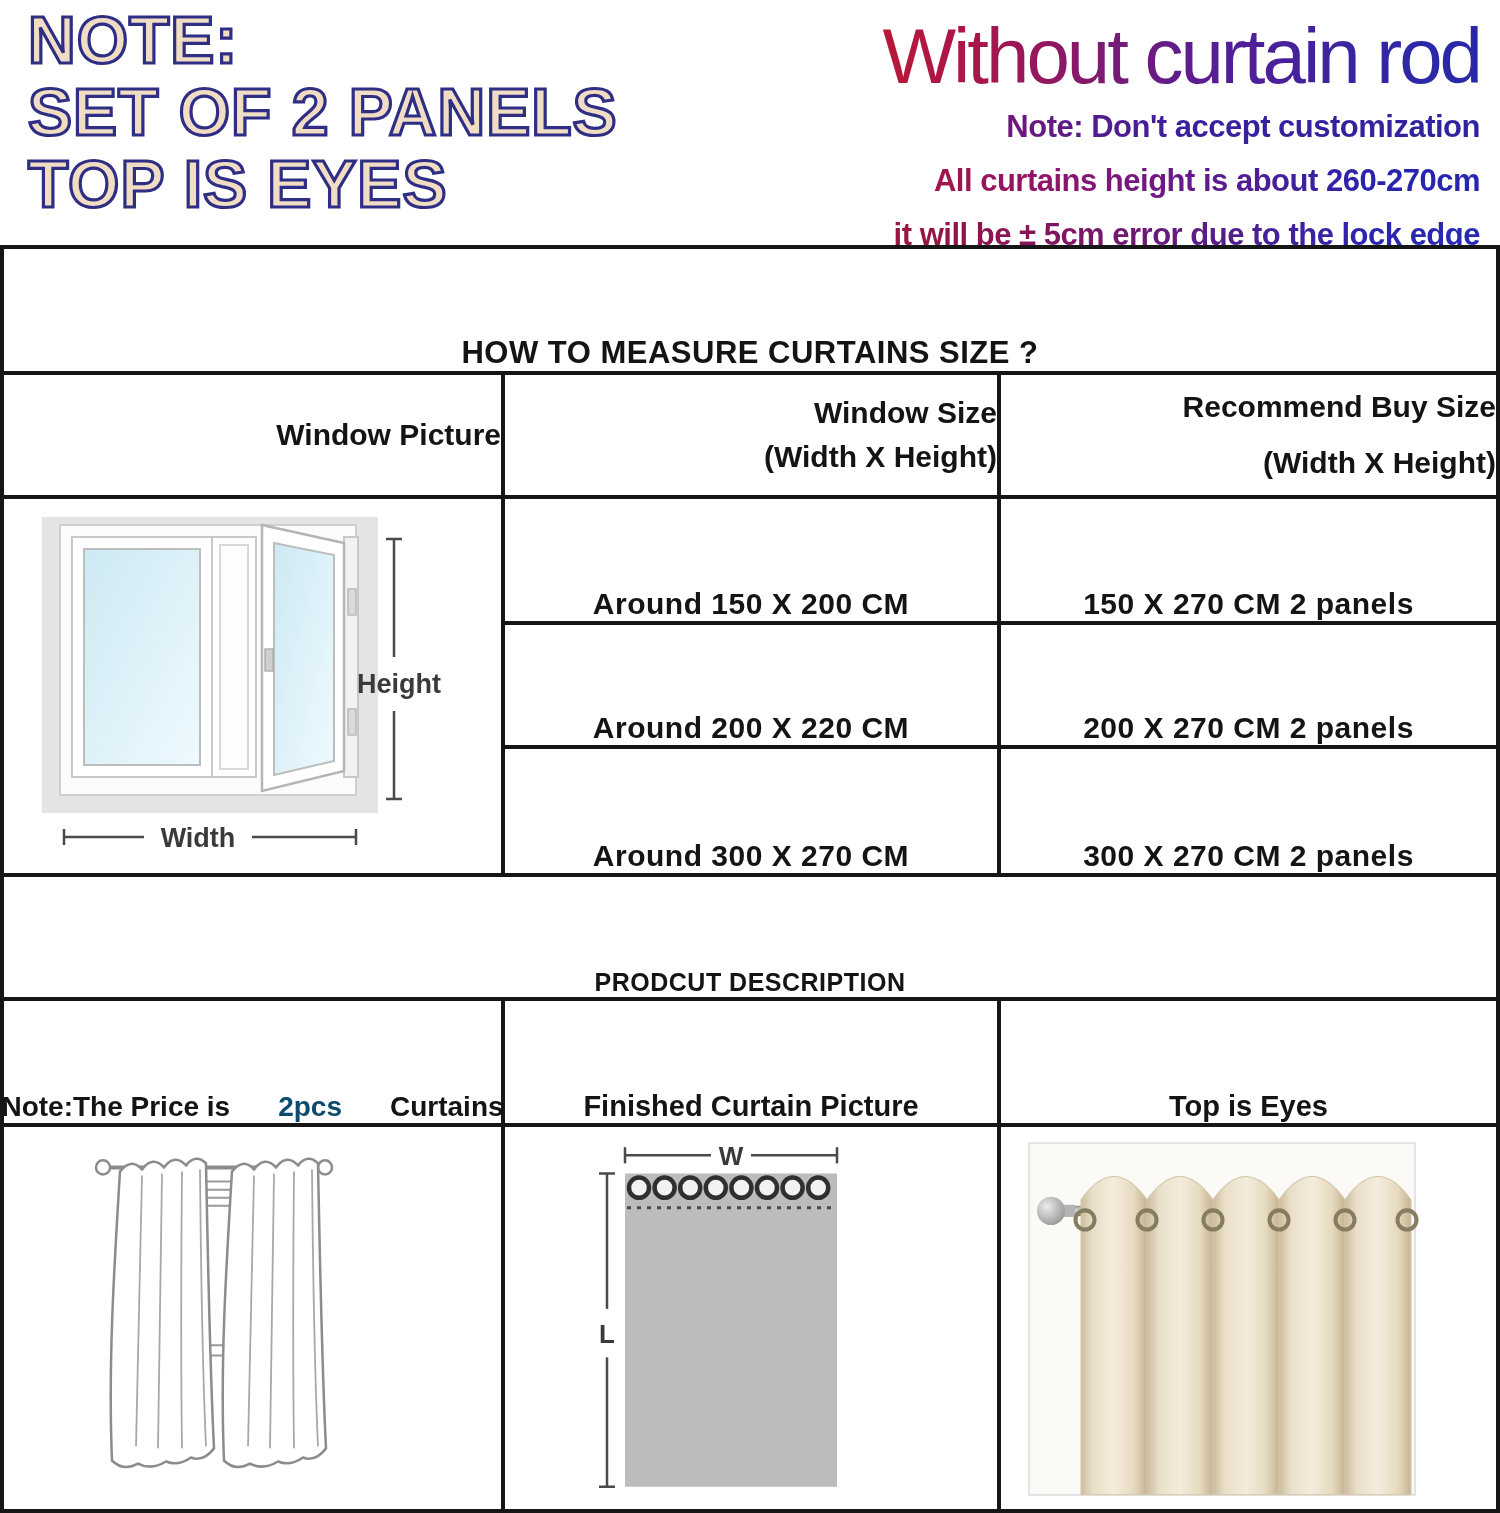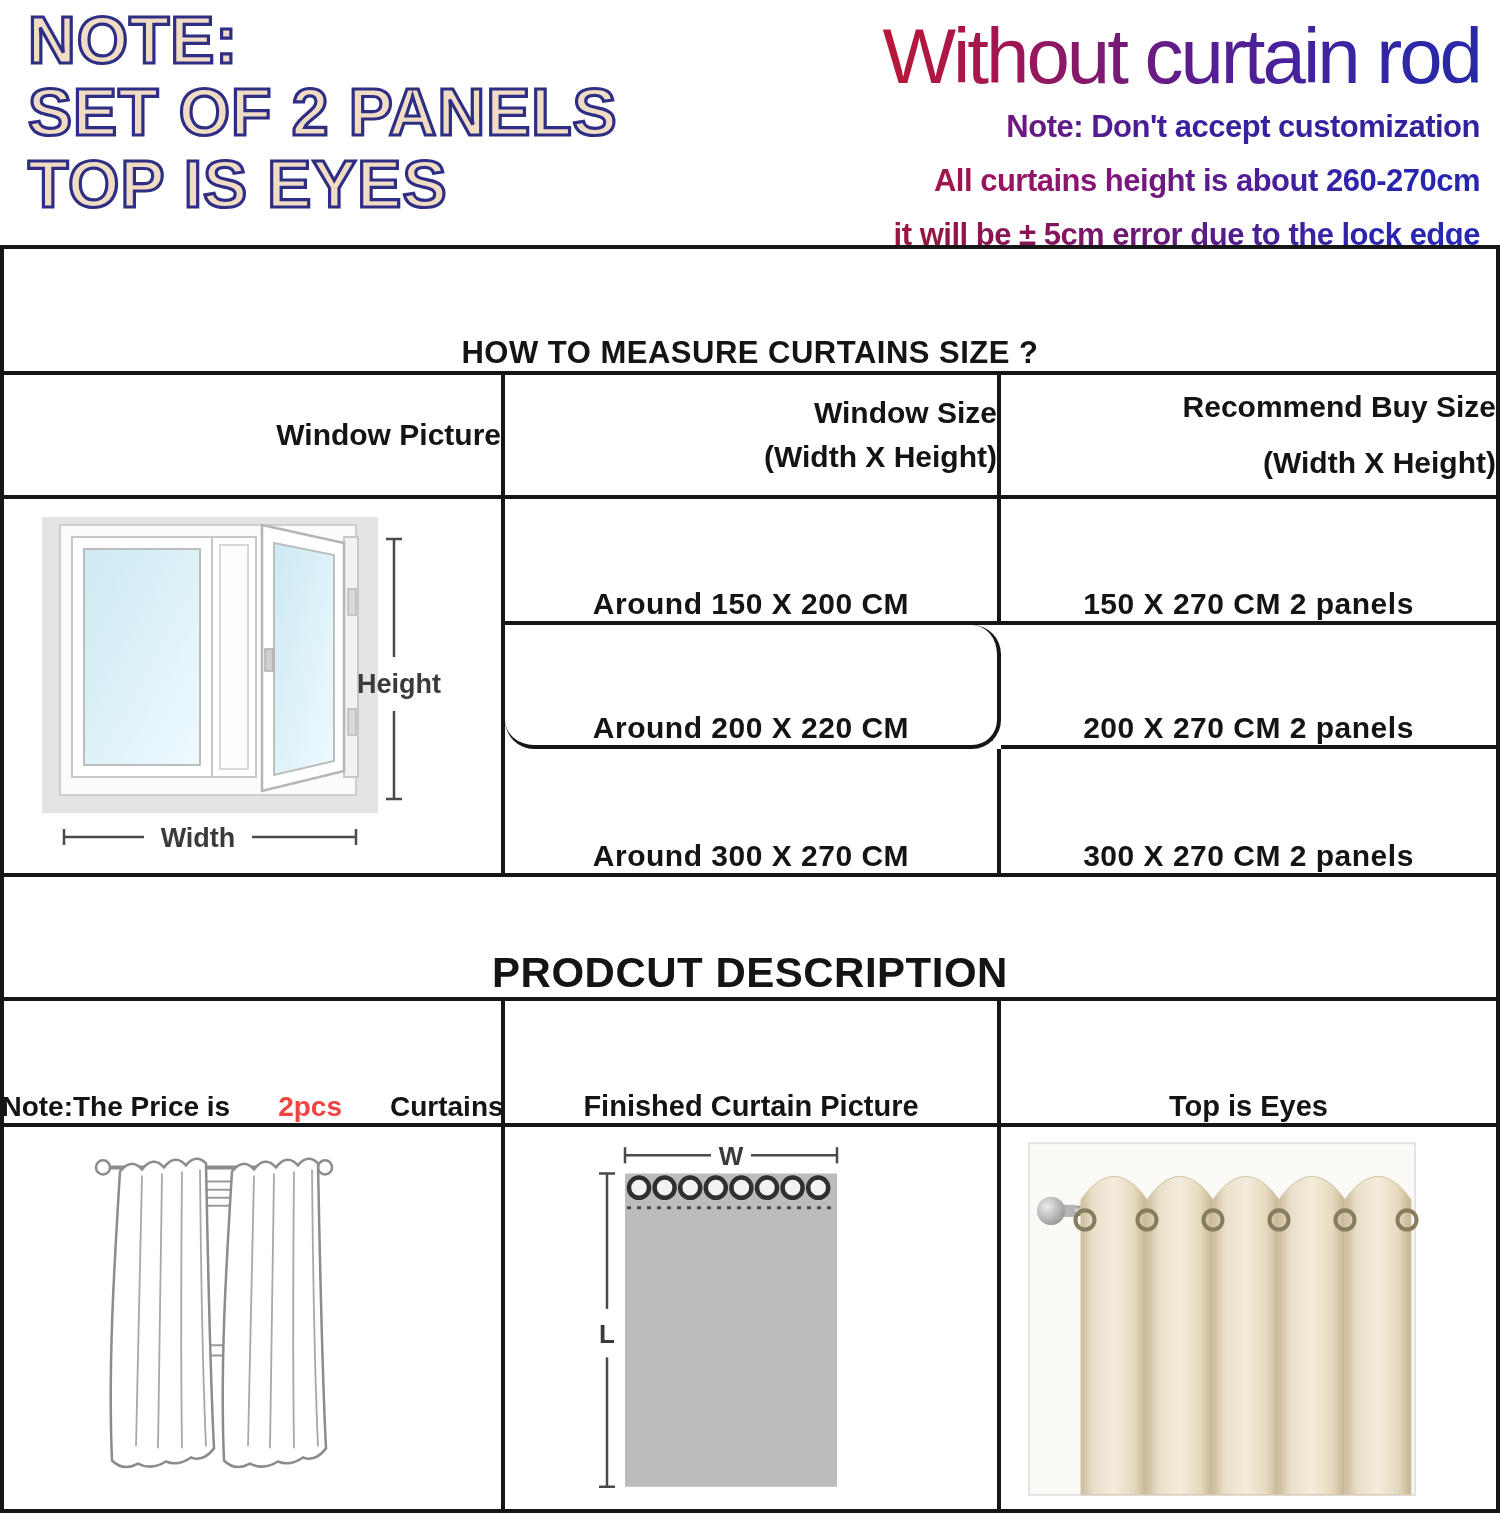--- a/index.html
+++ b/index.html
@@ -82,24 +82,24 @@
     overflow: hidden;
     position: relative;
   }
   .cell.no-r { border-right: none; }
   .cell.no-b { border-bottom: none; }
   .span-all { grid-column: 1 / 4; }
 
   .table-title { font-size: 31px; font-weight: bold; letter-spacing: 0.5px; }
   .col-header { flex-direction: column; font-size: 30px; font-weight: bold; line-height: 44px; text-align: center; }
   .size-text { font-size: 30px; font-weight: bold; letter-spacing: 0.5px; }
-  .desc-title { font-size: 42px; font-weight: bold; letter-spacing: 0.5px; }
+  .desc-title { font-size: 25px; font-weight: bold; letter-spacing: 0.5px; }
   .label-text { font-size: 29px; font-weight: bold; white-space: nowrap; }
   .price-label { font-size: 28px; gap: 48px; }
-  .price-red { color: #ef4444; }
+  .price-red { color: #0c4a6e; }
 
   .img-cell svg { display: block; width: 100%; height: 100%; }
   .window-cell svg { display: block; width: 100%; height: 100%; }
 
   .dim-label { font-family: "Liberation Sans", sans-serif; font-weight: bold; fill: #3a3a3a; }
 </style>
 </head>
 <body>
 
 <div class="page">
@@ -173,21 +173,21 @@
         <text x="194" y="348" font-size="27" text-anchor="middle" class="dim-label">Width</text>
       </svg>
     </div>
 
     <div class="cell size-text" style="grid-row:3; grid-column:2;">
       <span>Around 150 X 200 CM</span>
     </div>
     <div class="cell size-text no-r" style="grid-row:3; grid-column:3;">
       <span>150 X 270 CM 2 panels</span>
     </div>
-    <div class="cell size-text" style="grid-row:4; grid-column:2;border-radius:29px;">
+    <div class="cell size-text" style="grid-row:4; grid-column:2;">
       <span>Around 200 X 220 CM</span>
     </div>
     <div class="cell size-text no-r" style="grid-row:4; grid-column:3;">
       <span>200 X 270 CM 2 panels</span>
     </div>
     <div class="cell size-text" style="grid-row:5; grid-column:2;">
       <span>Around 300 X 270 CM</span>
     </div>
     <div class="cell size-text no-r" style="grid-row:5; grid-column:3;">
       <span>300 X 270 CM 2 panels</span>

